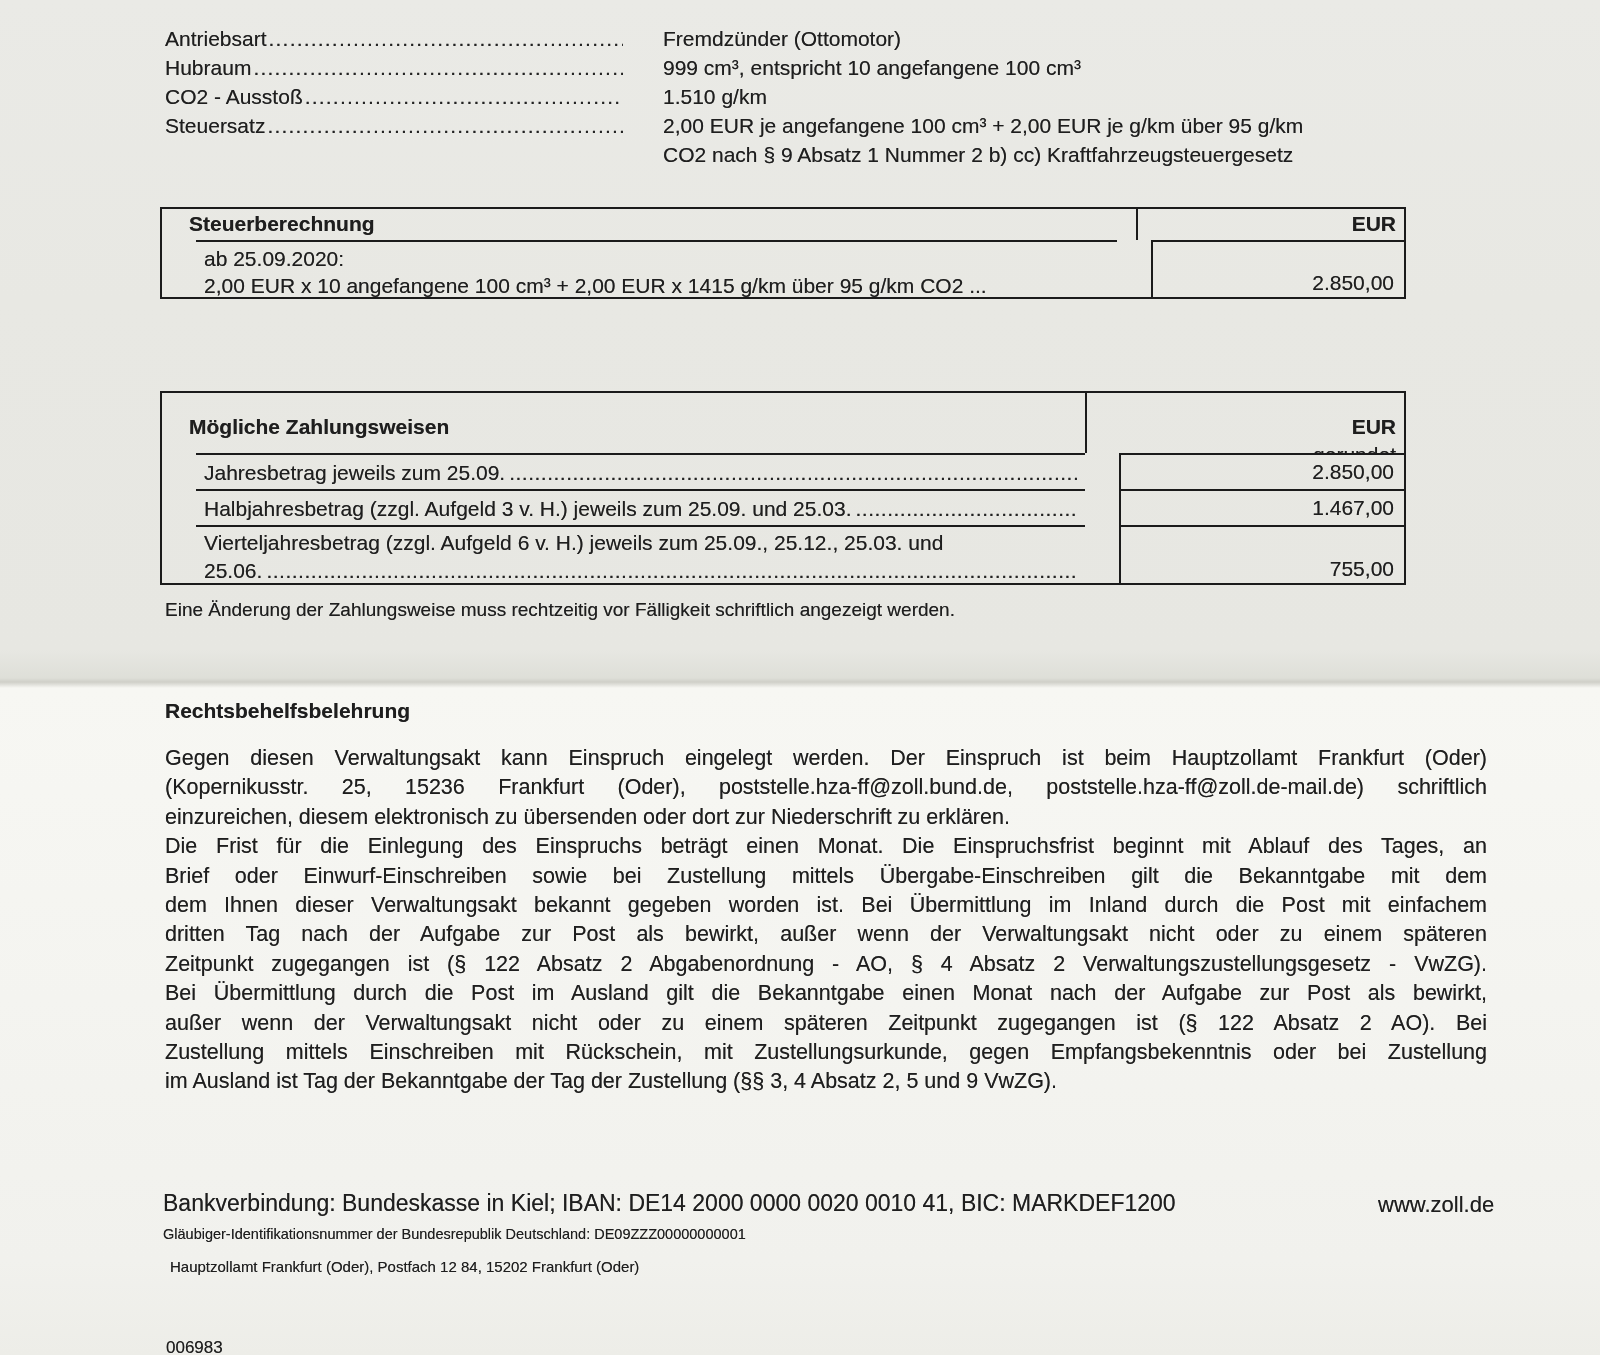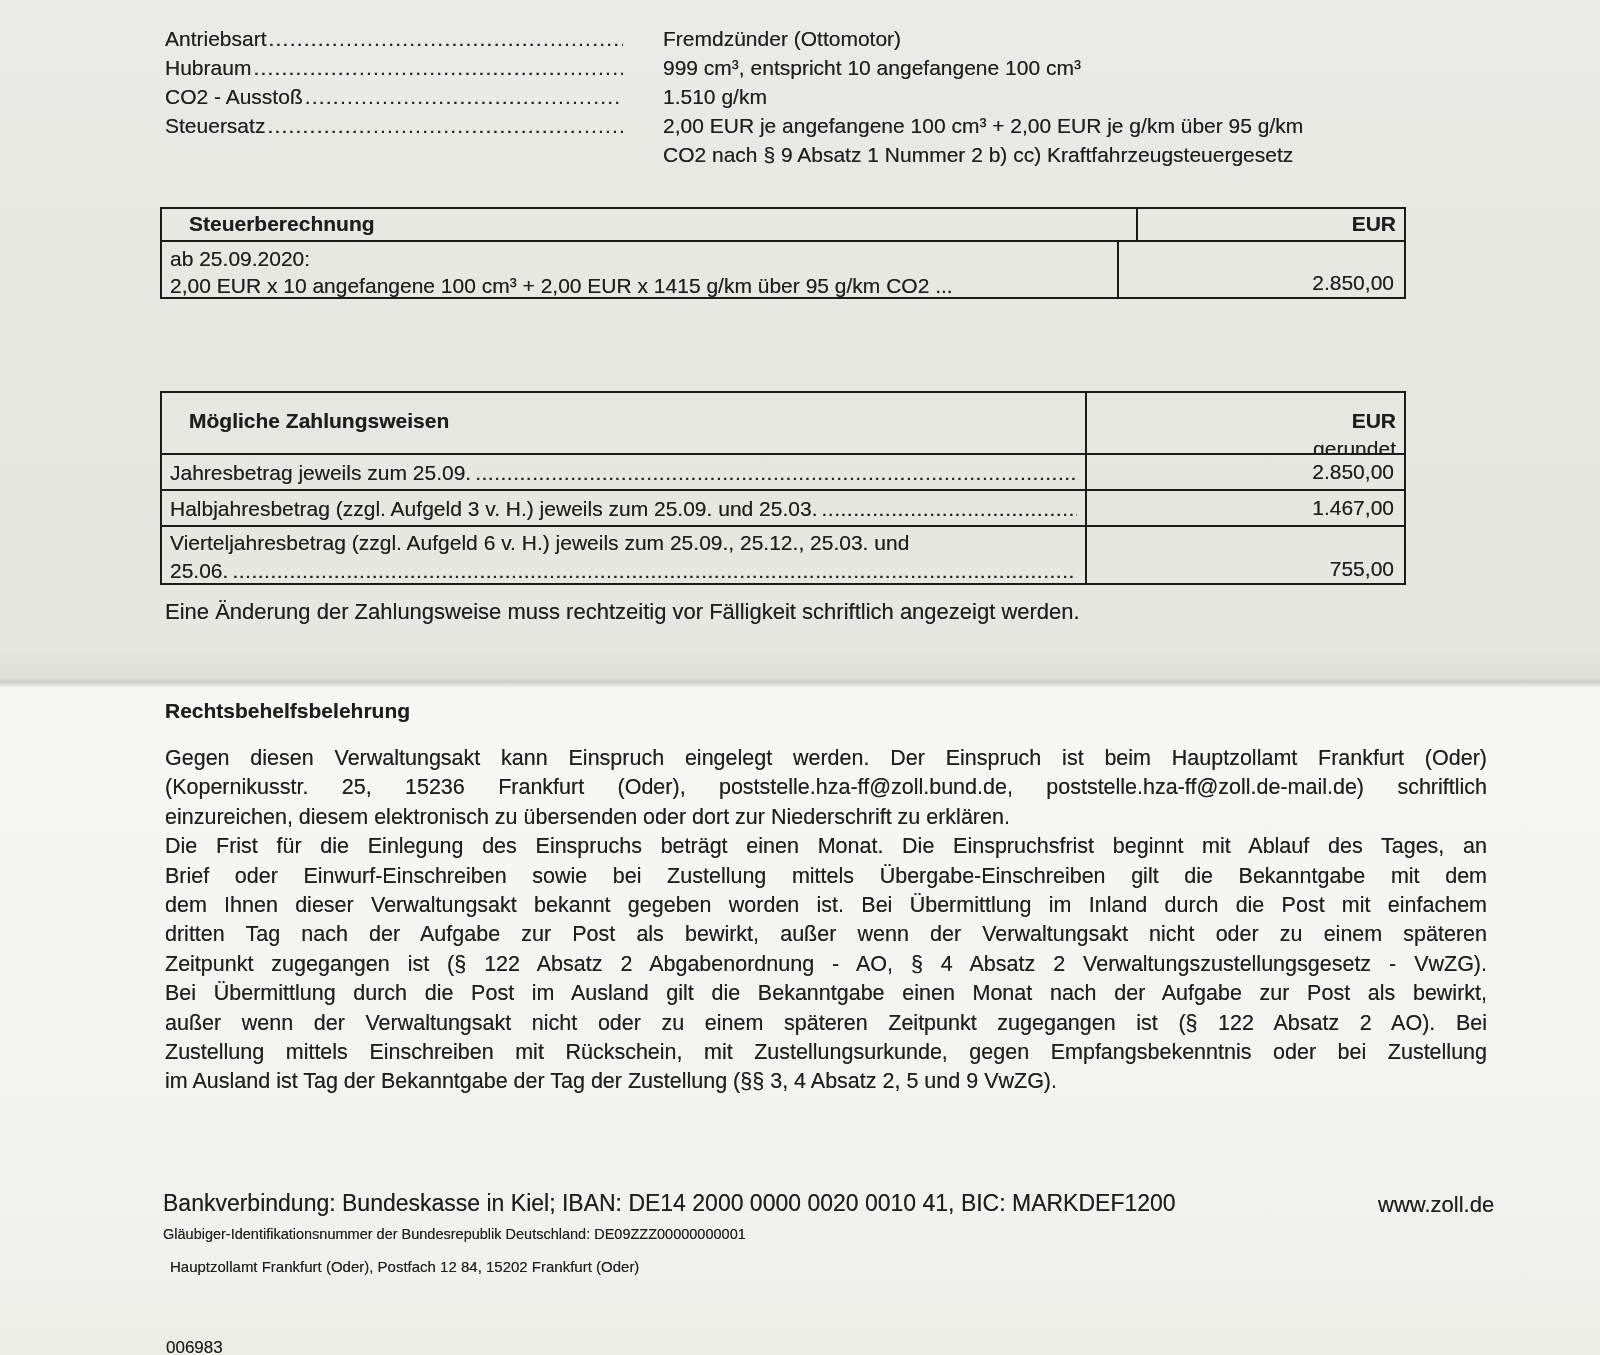--- a/index.html
+++ b/index.html
@@ -21,36 +21,36 @@
   .info-row{display:flex;align-items:flex-start;}
   .label-wrap{width:458px;display:flex;flex:none;}
   .lbl{flex:none;padding-right:2px;white-space:nowrap;}
   .dots{flex:1;overflow:hidden;white-space:nowrap;letter-spacing:1.2px;color:#222;}
   .val{padding-left:40px;}
   
   .tbl{position:absolute;background:transparent;border:2px solid #1b1b1b;display:grid;font-size:21px;}
   .t1{left:160px;top:207px;width:1242px;grid-template-columns:955px 1fr;grid-template-rows:31px 57px;}
   .t2{left:160px;top:391px;width:1242px;grid-template-columns:923px 1fr;grid-template-rows:60px 36px 36px 58px;}
   .cell{padding:1px 8px;overflow:hidden;}
-  .bt{border-top:2px solid #1b1b1b;}
+  .bt{border-top:2px solid #1b1b1b;margin-left:34px;}
   .bl{border-left:2px solid #1b1b1b;}
   .bold{font-weight:bold;margin-left:19px;}
   .hcenter{text-align:right;}
   .amt{display:flex;align-items:flex-end;justify-content:flex-end;padding:2px 10px;}
   .amt-mid{display:flex;align-items:center;justify-content:flex-end;padding:2px 10px;}
   .leaderline{display:flex;align-items:center;}
   .leaderline .txt{flex:none;white-space:nowrap;}
   .leaderline .dots{margin-left:4px;letter-spacing:0.5px;}
   .t1-head-left{line-height:28px;}
   .t1-body{line-height:27px;padding-top:3px;}
-  .t2-head-right{line-height:28px;padding-top:14px;}
+  .t2-head-right{line-height:28px;padding-top:20px;}
   .rowline{line-height:33px;}
   .row3line{line-height:28px;padding-top:2px;}
   
-  .note{position:absolute;left:165px;top:599px;font-size:22px;}
+  .note{position:absolute;left:165px;top:599px;font-size:19px;}
   .legal-head{position:absolute;left:165px;top:699px;font-size:21px;font-weight:bold;}
   .legal{position:absolute;left:165px;top:744px;width:1322px;font-size:21.5px;}
   .legal .ln{line-height:29.4px;height:29.4px;white-space:normal;}
   .jl{text-align:justify;text-align-last:justify;}
   .ll{text-align:left;}
   
   .bank{position:absolute;left:163px;top:1190px;font-size:23px;}
   .site{position:absolute;left:1378px;top:1192px;font-size:22px;}
   .creditor{position:absolute;left:163px;top:1226px;font-size:14.5px;}
   .office{position:absolute;left:170px;top:1258px;font-size:15px;text-align:right;}

